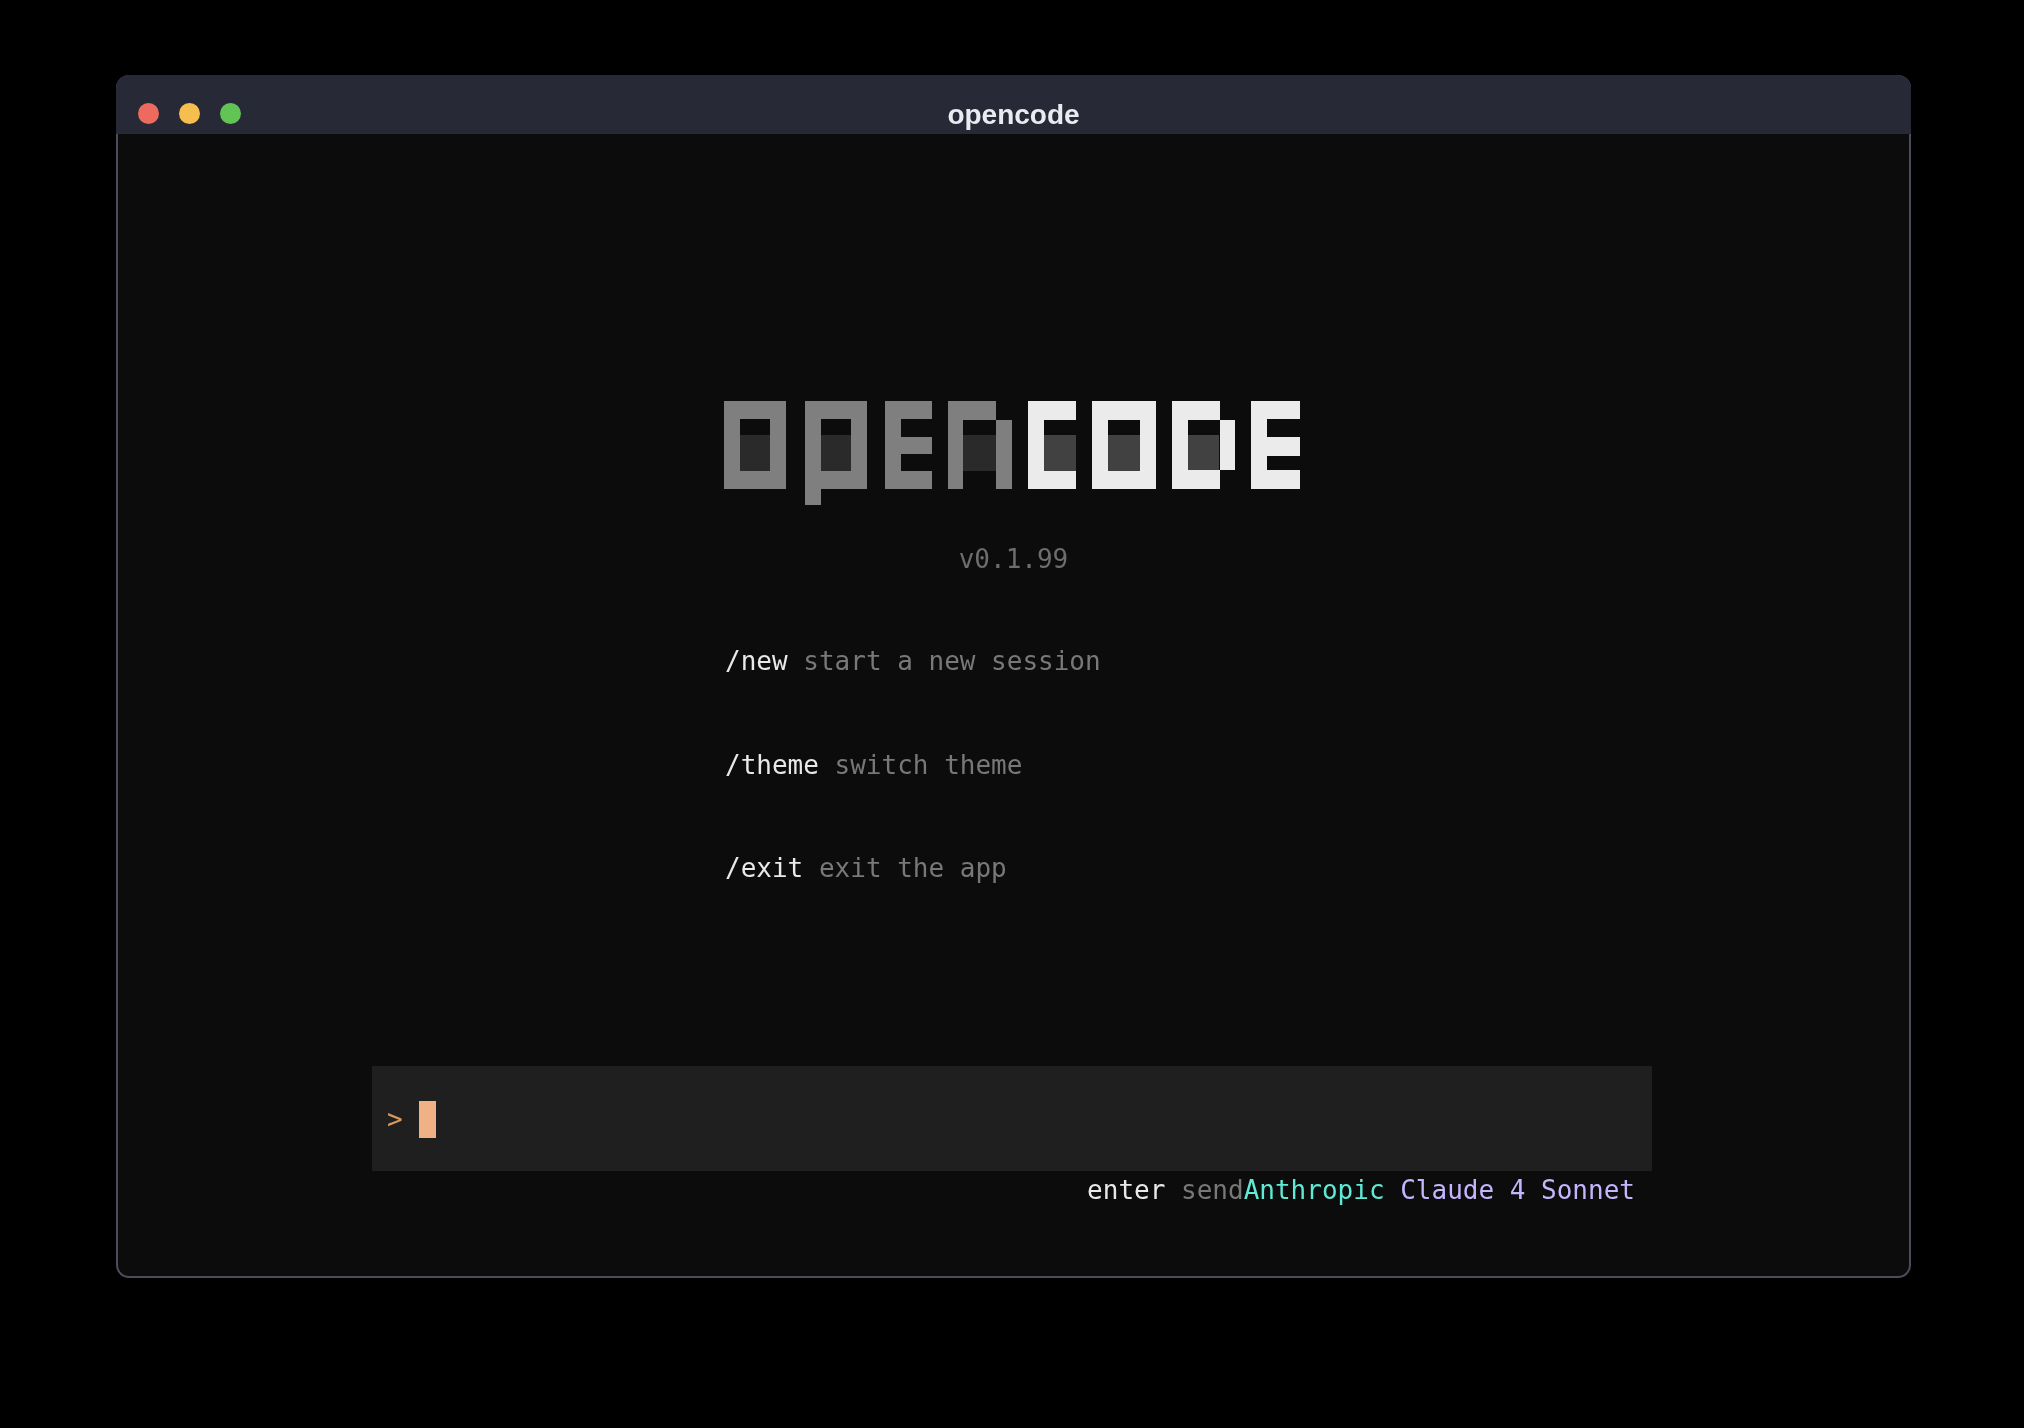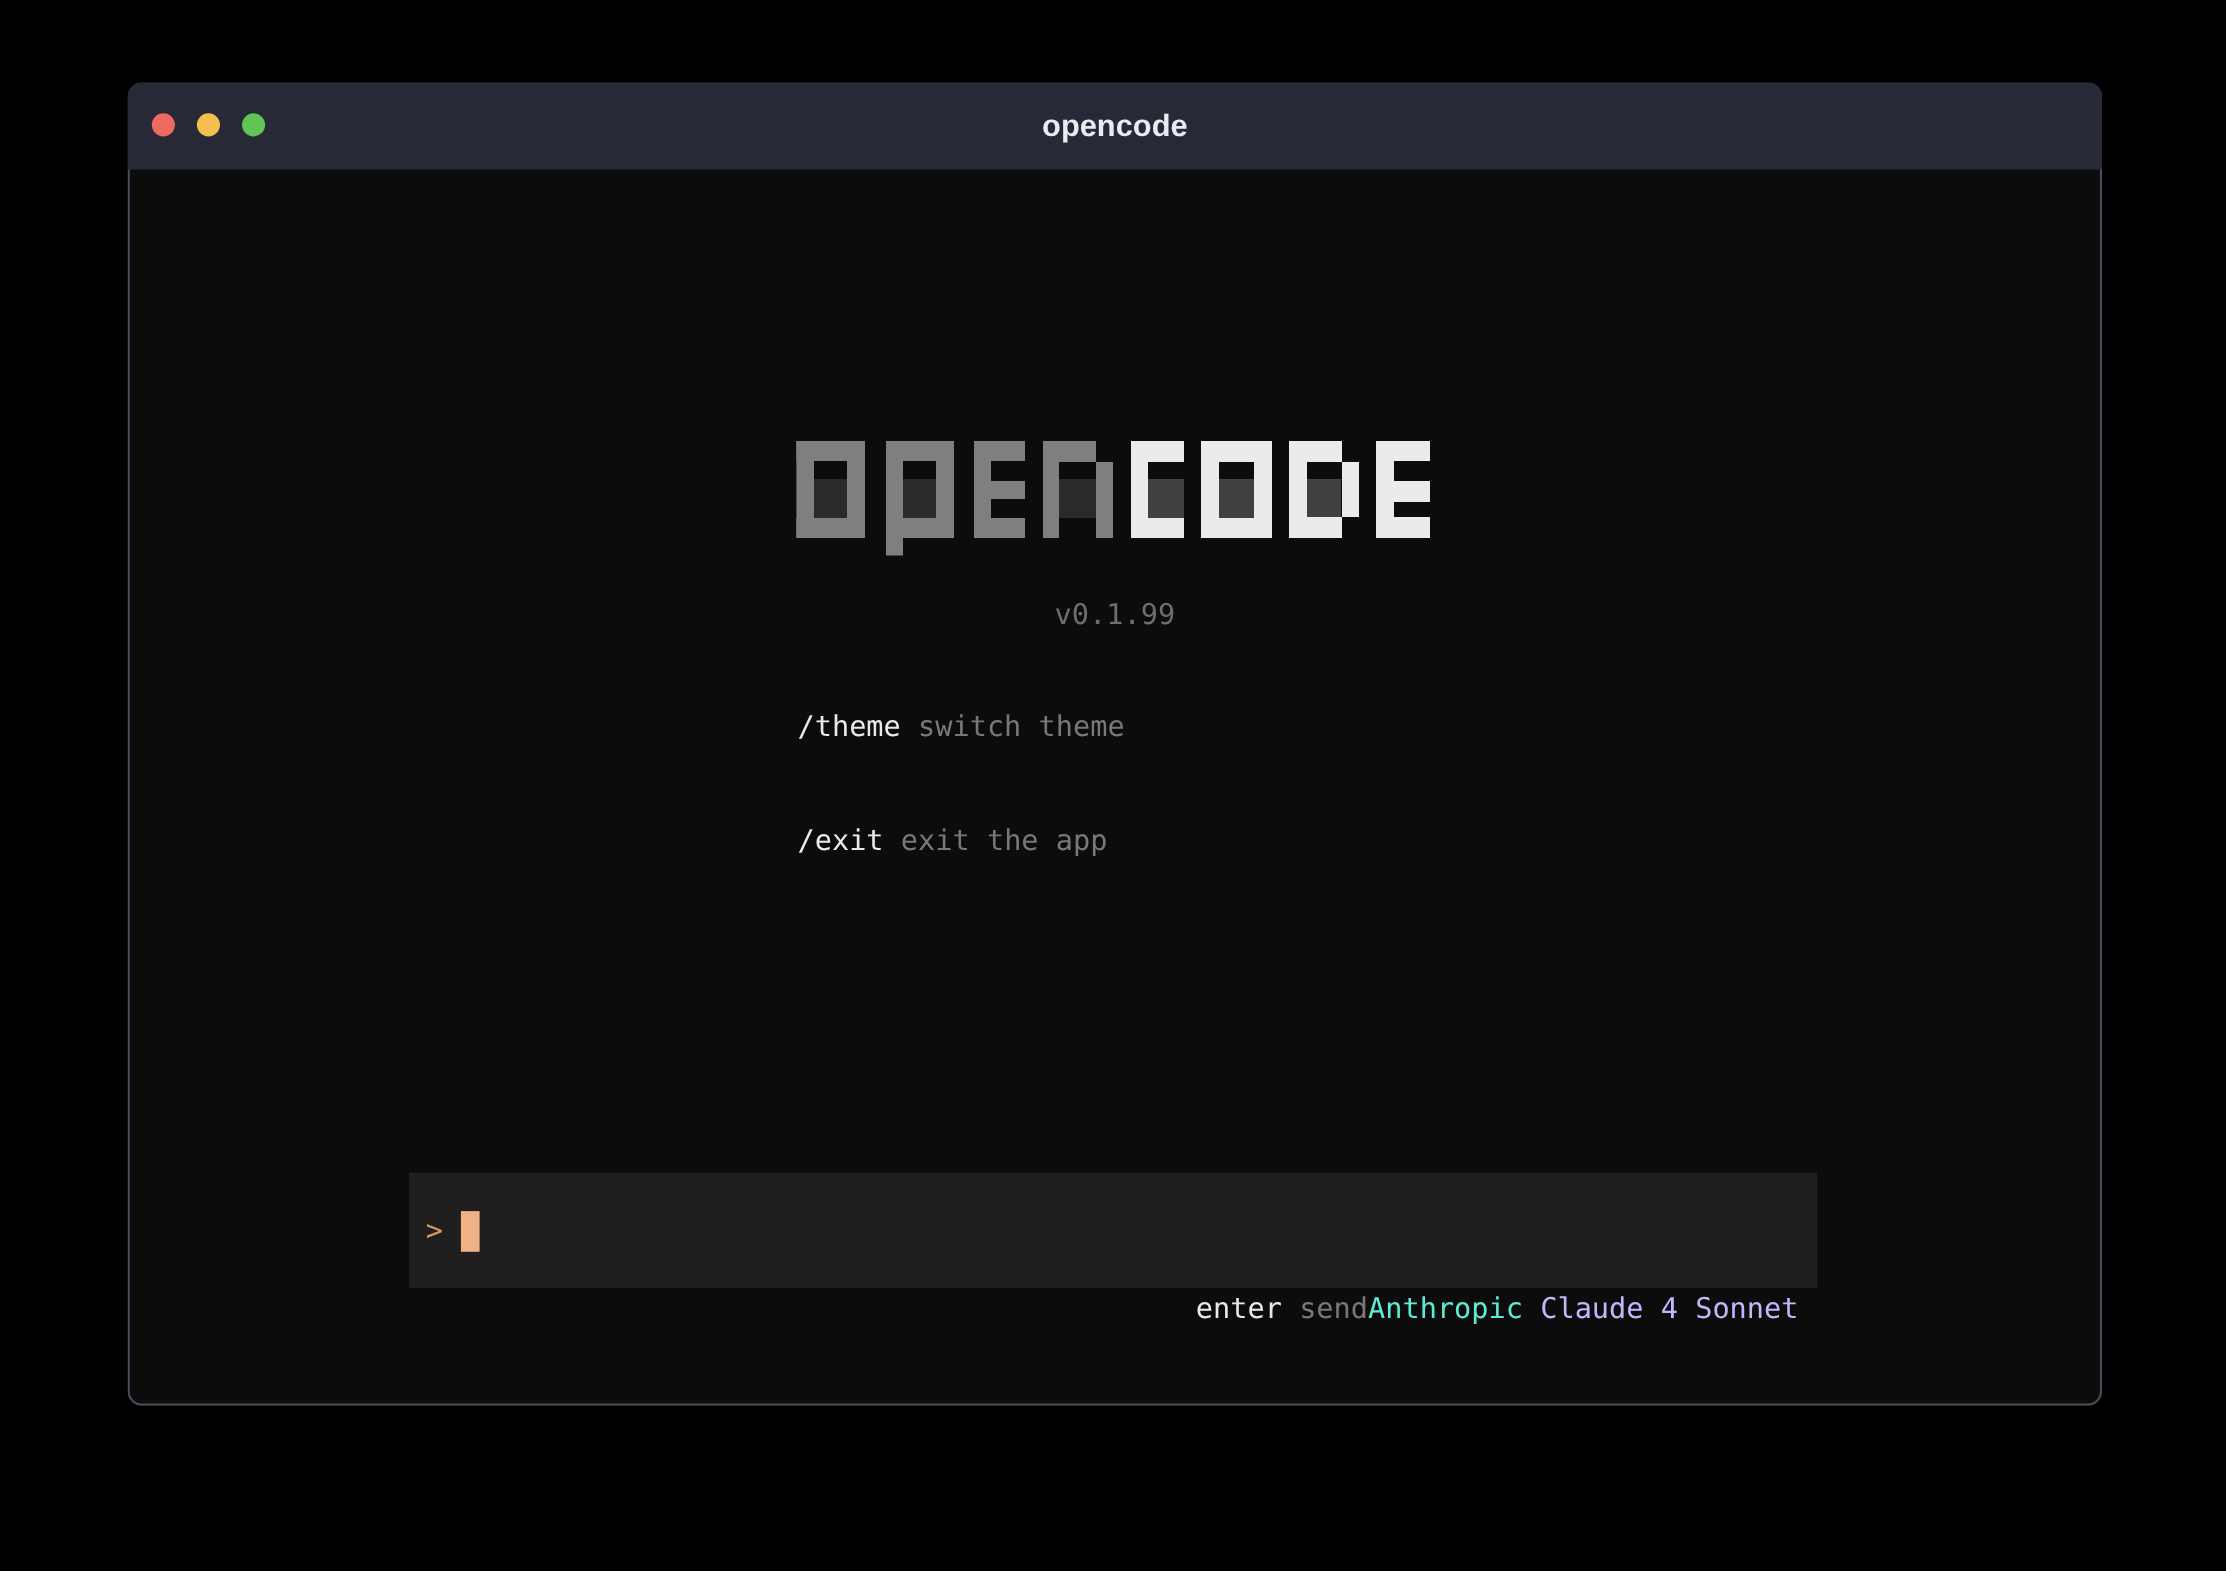--- a/index.html
+++ b/index.html
@@ -19,21 +19,21 @@
     height: 1203px;
     background: #0c0c0c;
     border-radius: 13px;
     box-shadow: inset 0 0 0 2px #4b4d5c, 0 18px 50px rgba(0,0,0,0.6);
     overflow: hidden;
   }
   .titlebar {
     position: absolute;
     left: 0; top: 0;
     width: 100%;
-    height: 79px;
+    height: 59px;
     background: #282936;
     border-radius: 13px 13px 0 0;
   }
   .traffic-lights {
     position: absolute;
     left: 22px;
     top: 28px;
     display: flex;
     gap: 20px;
   }
@@ -195,20 +195,21 @@
         <rect x="320" y="34" width="32" height="36"></rect>
         <rect x="384" y="34" width="32" height="36"></rect>
         <rect x="464" y="34" width="31" height="35"></rect>
       </g>
     </svg>
   </div>
 
   <div class="version">v0.1.99</div>
 
   <div class="commands">
+    <div><span class="cmd">/new</span><span class="desc">start a new session</span></div>
     <div><span class="cmd">/theme</span><span class="desc">switch theme</span></div>
     <div><span class="cmd">/exit</span><span class="desc">exit the app</span></div>
   </div>
 
   <div class="inputbox">
     <span class="prompt">&gt;</span><span class="cursor"></span>
   </div>
 
   <div class="statusbar">
     <div><span class="key">enter</span><span class="act">send</span></div>

